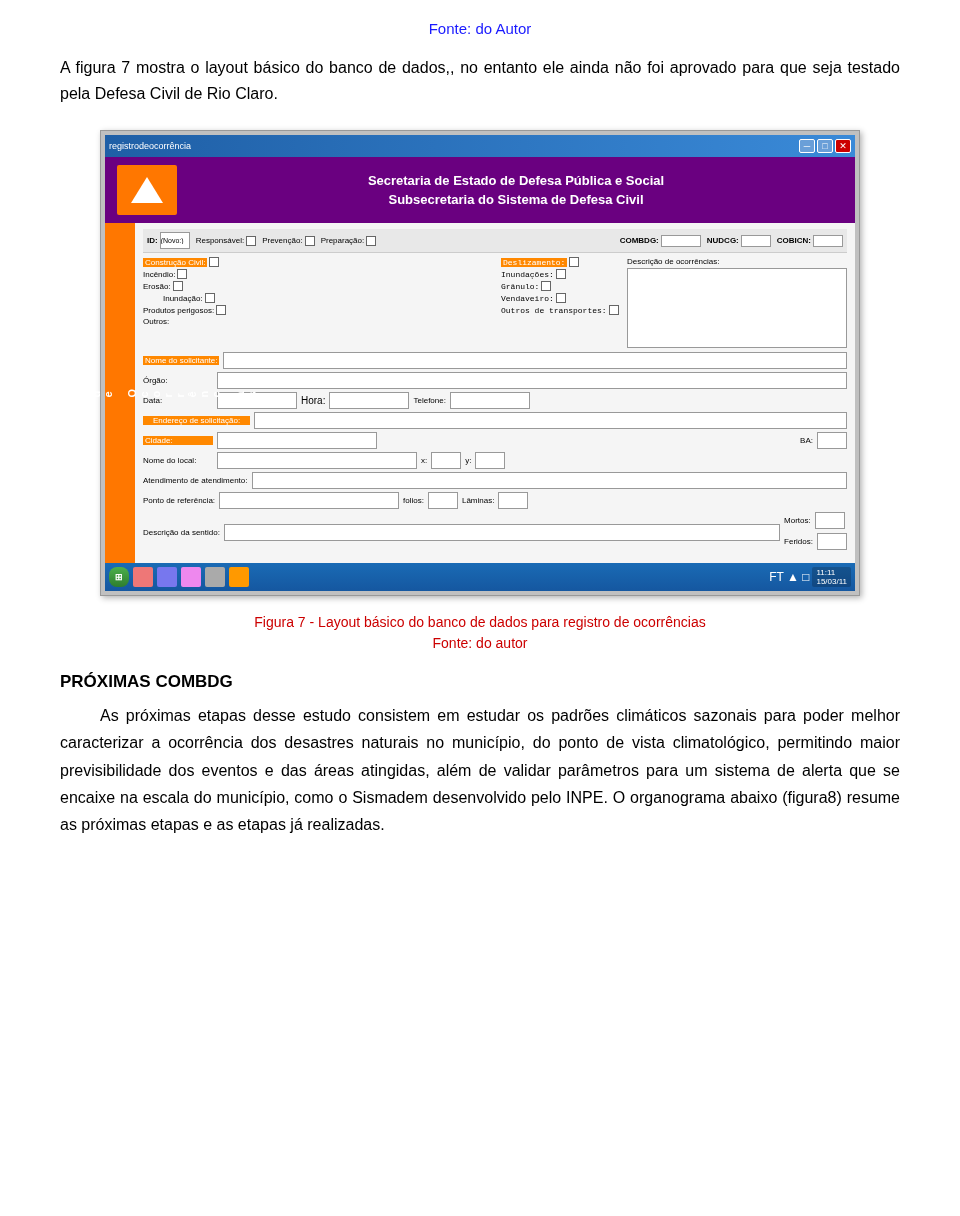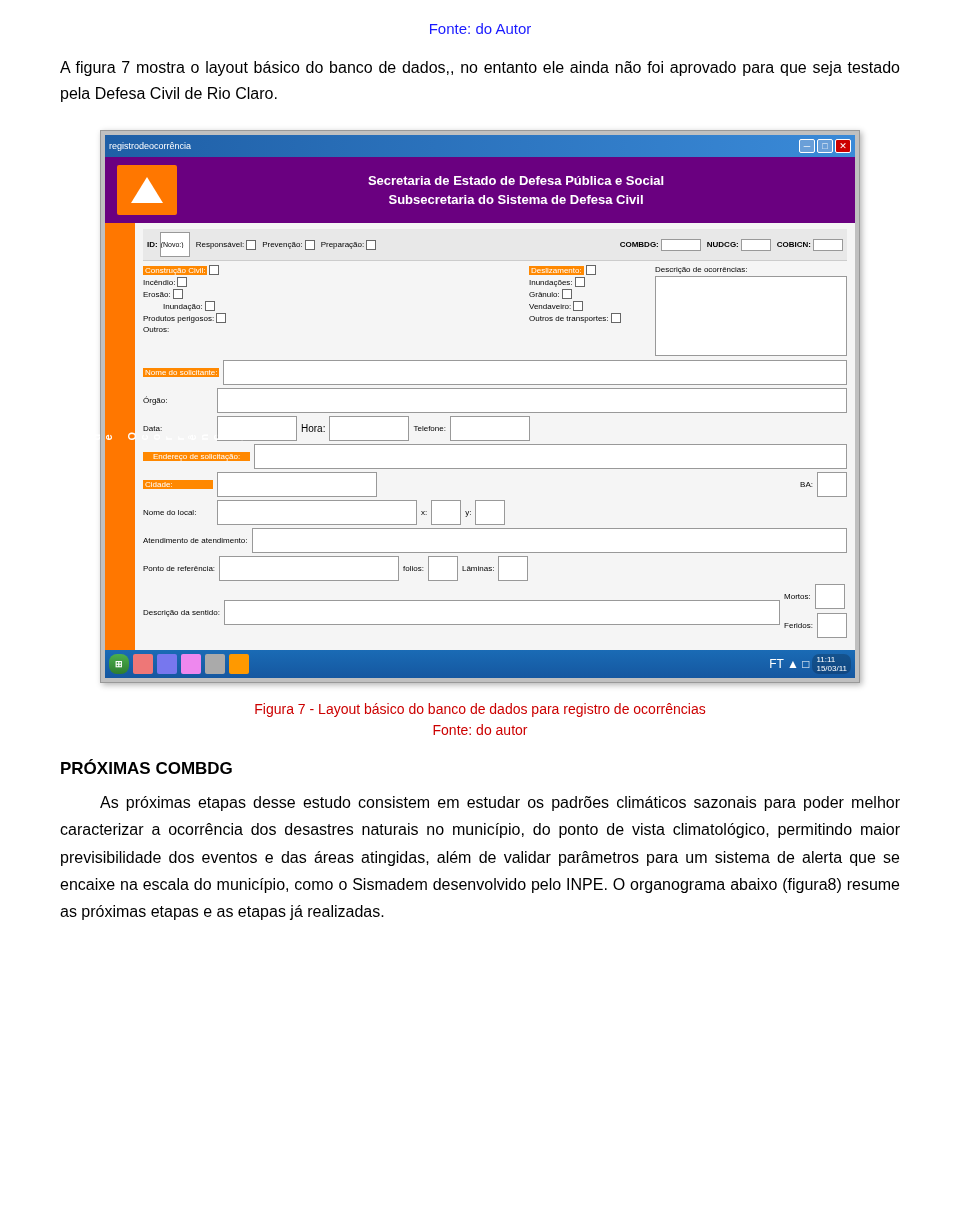--- a/index.html
+++ b/index.html
@@ -145,21 +145,21 @@
     .form-label {
       color: #000;
       font-size: 8px;
       white-space: nowrap;
       min-width: 70px;
     }
 
     .form-input {
       background: #fff;
       border: 1px solid #999;
-      height: 25px;
+      height: 17px;
       font-size: 8px;
     }
 
     .form-input-sm { width: 30px; }
     .form-input-md { width: 80px; }
     .form-input-full { flex: 1; }
 
     .top-row {
       display: flex;
       gap: 6px;
@@ -184,21 +184,21 @@
       font-size: 8px;
     }
 
     .section-divider {
       display: flex;
       gap: 6px;
       margin-bottom: 2px;
     }
 
     .left-col { flex: 1; }
-    .right-col { width: 192px; }
+    .right-col { width: 220px; }
 
     .desc-area {
       background: #fff;
       border: 1px solid #999;
       height: 80px;
       font-size: 8px;
       padding: 2px;
     }
 
     .checkbox-item {
@@ -253,21 +253,21 @@
       gap: 3px;
       font-size: 8px;
       color: #fff;
     }
 
     .clock {
       font-size: 8px;
       color: #fff;
       background: rgba(0,0,0,0.2);
       padding: 1px 4px;
-      border-radius: 7px;
+      border-radius: 2px;
     }
 
     
     .caption {
       text-align: center;
       font-size: 14px;
       color: #cc0000;
       margin-bottom: 4px;
       line-height: 1.5;
     }
@@ -380,21 +380,21 @@
             </div>
             <div class="checkbox-item">
               <span style="font-size:8px;">Produtos perigosos:</span>
               <div class="chk"></div>
             </div>
             <div class="checkbox-item">
               <span style="font-size:8px;">Outros:</span>
             </div>
           </div>
 
-          <div style="width:120px;">
+          <div style="width:120px;font-family:Liberation Mono, monospace;">
             <div class="checkbox-item">
               <span style="font-size:8px;background:#ff8800;color:#fff;padding:0 2px;">Deslizamento:</span>
               <div class="chk"></div>
             </div>
             <div class="checkbox-item">
               <span style="font-size:8px;">Inundações:</span>
               <div class="chk"></div>
             </div>
             <div class="checkbox-item">
               <span style="font-size:8px;">Grânulo:</span>

